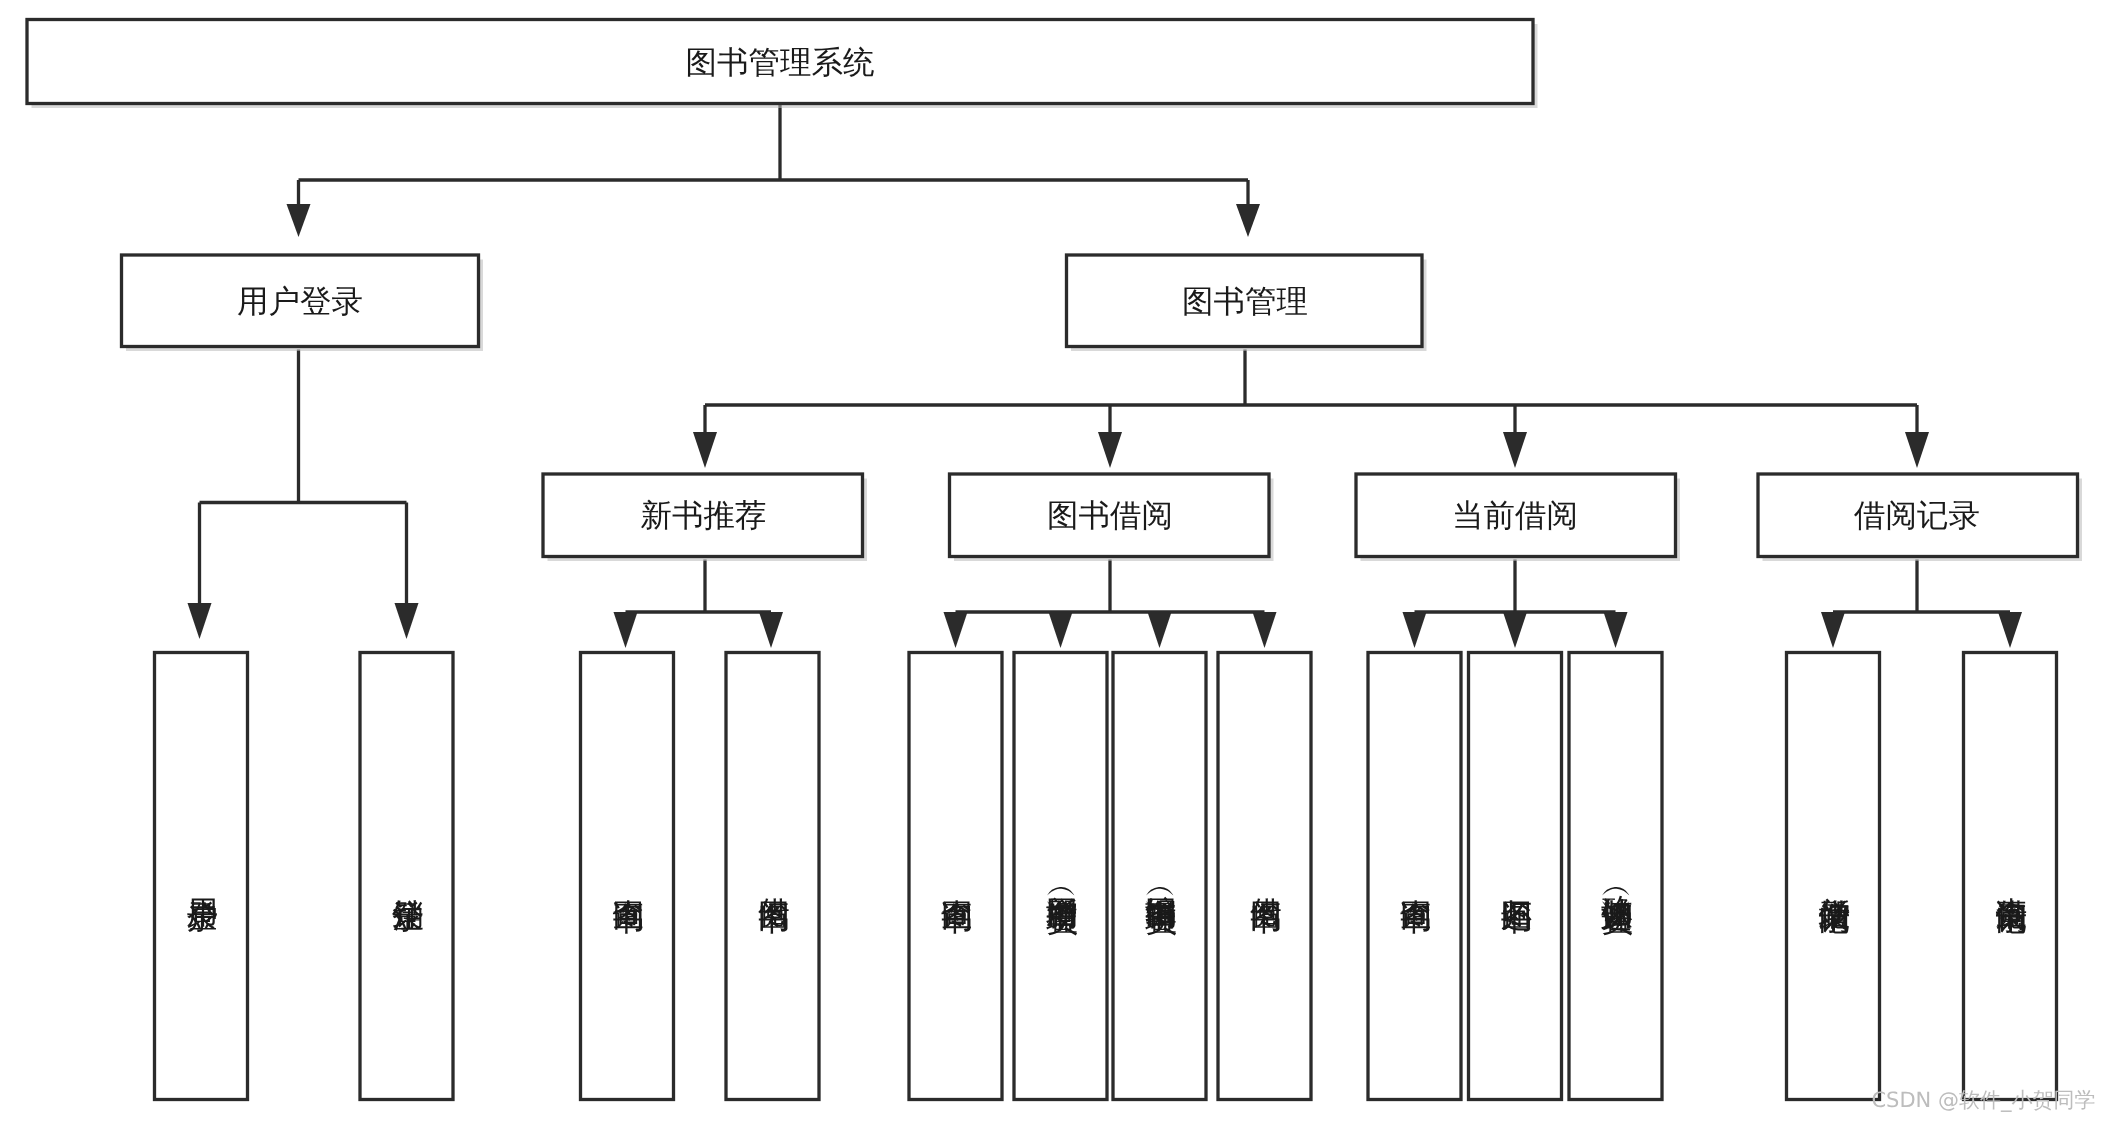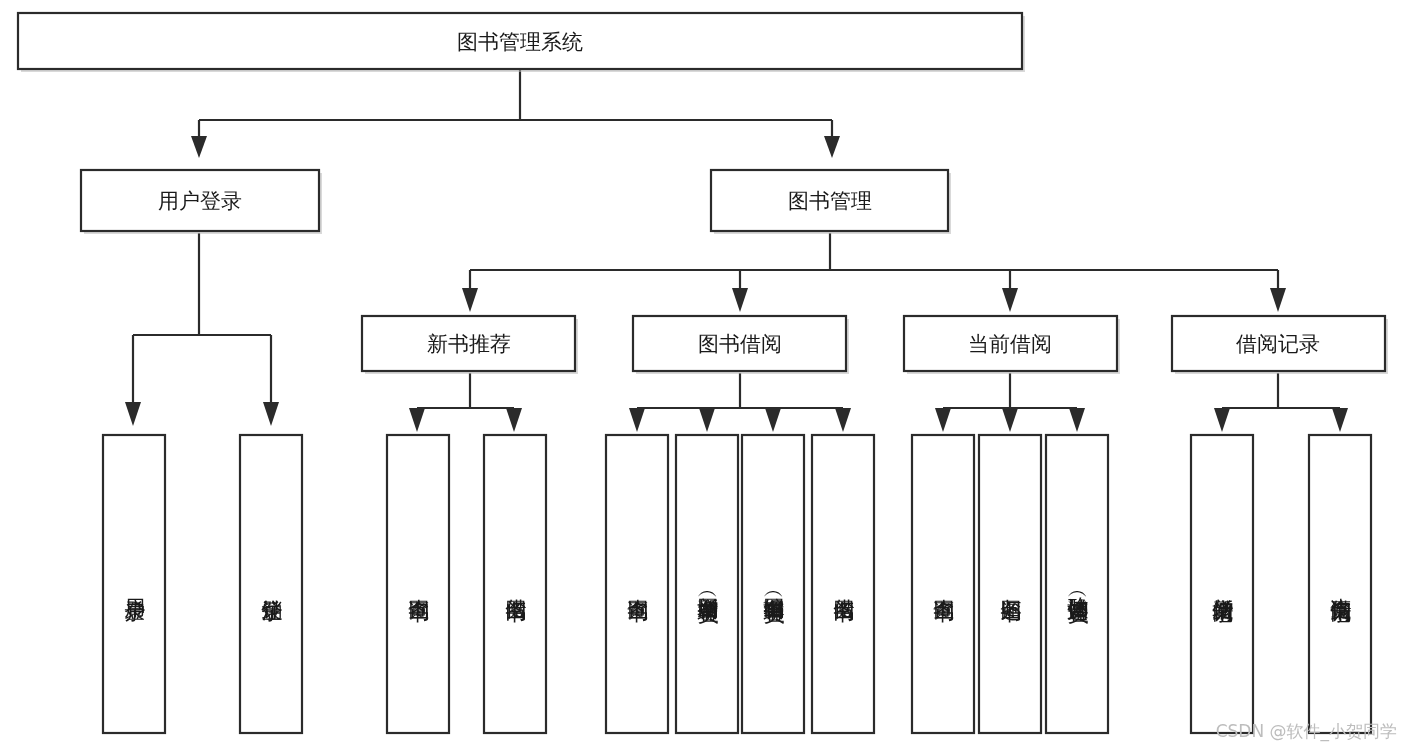--- a/index.html
+++ b/index.html
@@ -70,21 +70,21 @@
     align-items: center;
     justify-content: center;
     text-align: center;
     user-select: none;
   }
   .watermark {
     position: absolute;
     right: 8px;
     bottom: 4px;
     font-family: "DejaVu Sans", "Liberation Sans", sans-serif;
-    font-size: 17px;
+    font-size: 14px;
     color: #bdbdbd;
     white-space: nowrap;
     user-select: none;
   }
 </style>
 </head>
 <body>
 
 <div id="diagram-root">
 

